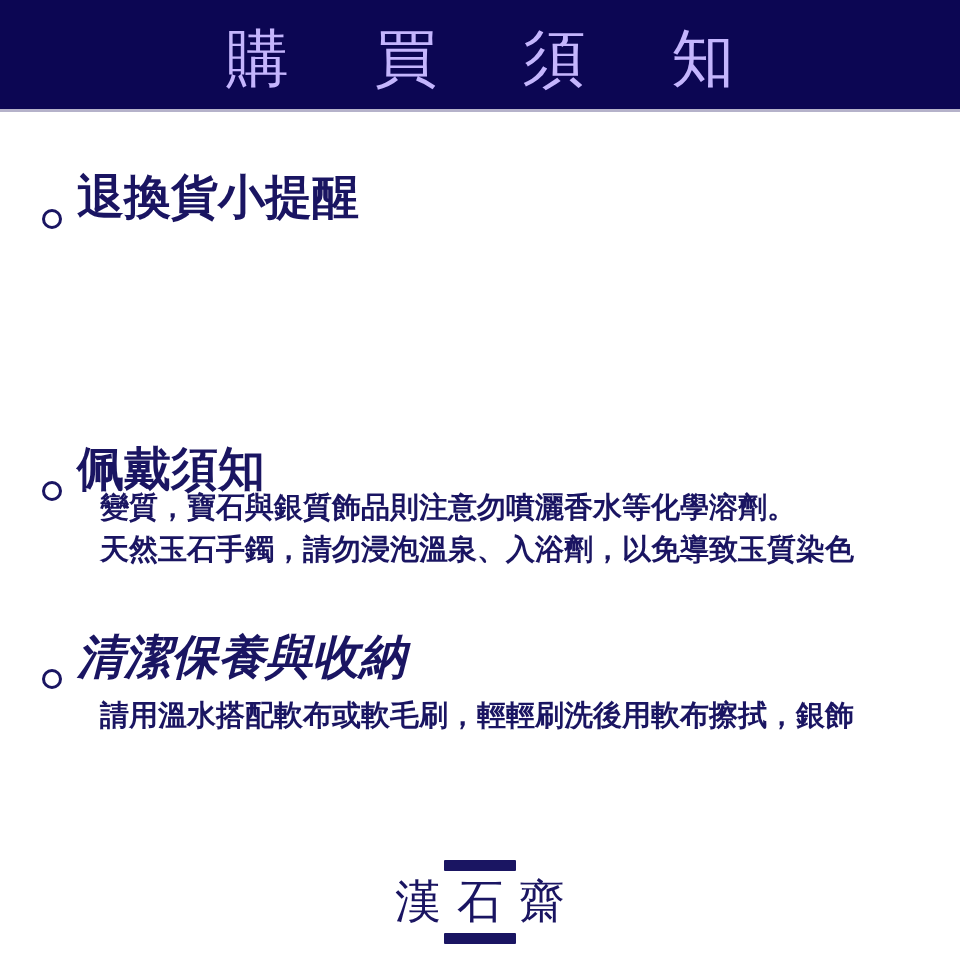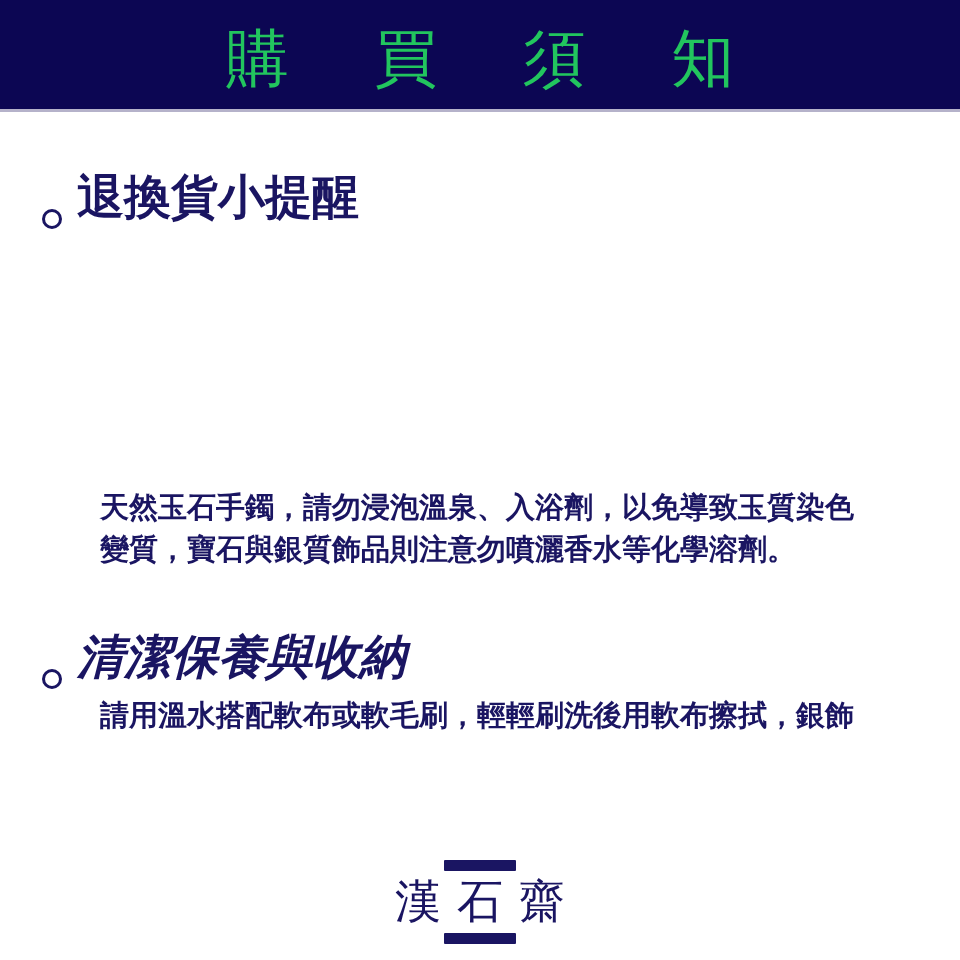--- a/index.html
+++ b/index.html
@@ -22,21 +22,21 @@
     width: 960px;
     height: 112px;
     background: #0c0653;
     border-bottom: 3px solid #b5b2ca;
     box-sizing: border-box;
     display: flex;
     align-items: center;
     justify-content: center;
   }
   .banner-title {
-    color: #22c55e;
+    color: #c4b5fd;
     font-size: 63px;
     font-weight: normal;
     letter-spacing: 34px;
     padding-left: 34px; 
     white-space: nowrap;
     margin-top: 8px;
   }
   
   .sec-heading {
     position: absolute;
@@ -107,23 +107,27 @@
 
   <div class="banner">
     <div class="banner-title">購 買 須 知</div>
   </div>
 
   <div class="sec-heading" id="sec1-heading">
     <span class="bullet"></span>
     <span>退換貨小提醒</span>
   </div>
 
+  <div class="sec-heading" id="sec2-heading">
+    <span class="bullet"></span>
+    <span>佩戴須知</span>
+  </div>
   <div class="sec-body" id="sec2-body">
+    <div>變質，寶石與銀質飾品則注意勿噴灑香水等化學溶劑。</div>
     <div>天然玉石手鐲，請勿浸泡溫泉、入浴劑，以免導致玉質染色</div>
-    <div>變質，寶石與銀質飾品則注意勿噴灑香水等化學溶劑。</div>
   </div>
 
   <div class="sec-heading" id="sec3-heading">
     <span class="bullet"></span>
     <span>清潔保養與收納</span>
   </div>
   <div class="sec-body" id="sec3-body">
     <div>請用溫水搭配軟布或軟毛刷，輕輕刷洗後用軟布擦拭，銀飾</div>
   </div>
 

